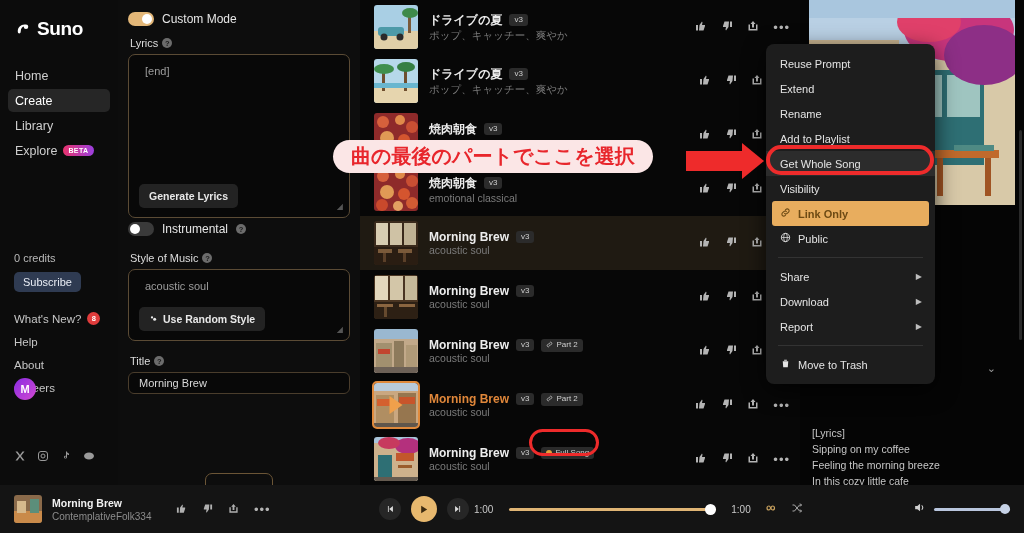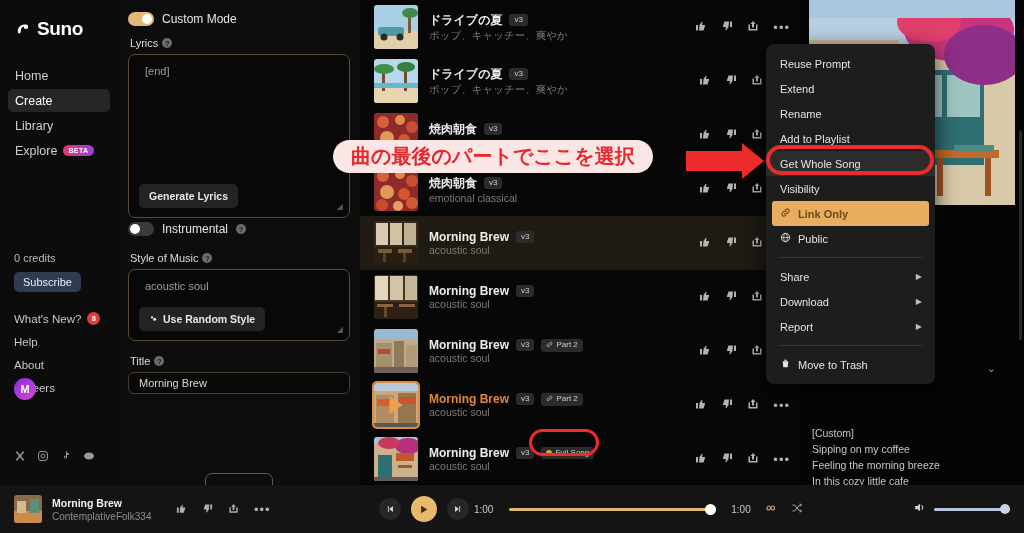--- a/index.html
+++ b/index.html
@@ -663,21 +663,21 @@
         <rect x="176" y="158" width="6" height="38" fill="#a05423"></rect>
         <rect x="145" y="145" width="40" height="6" fill="#4f8a84"></rect>
         <ellipse cx="60" cy="175" rx="50" ry="30" fill="#3c6b3a"></ellipse>
         <ellipse cx="30" cy="130" rx="28" ry="40" fill="#2f5a30"></ellipse>
         <rect x="0" y="0" width="206" height="18" fill="#a9c6de"></rect>
       </svg>
     </div>
     <div class="scroll-track"></div>
     <div class="chev-down">⌄</div>
     <div class="lyrics-pane">
-      <div class="lyrics-line">[Custom]</div>
+      <div class="lyrics-line">[Lyrics]</div>
       <div class="lyrics-line">Sipping on my coffee</div>
       <div class="lyrics-line">Feeling the morning breeze</div>
       <div class="lyrics-line">In this cozy little cafe</div>
     </div>
   </div>
 
   <div class="ctx-menu">
     <div class="ctx-item">
       <span>Reuse Prompt</span>
     </div>

